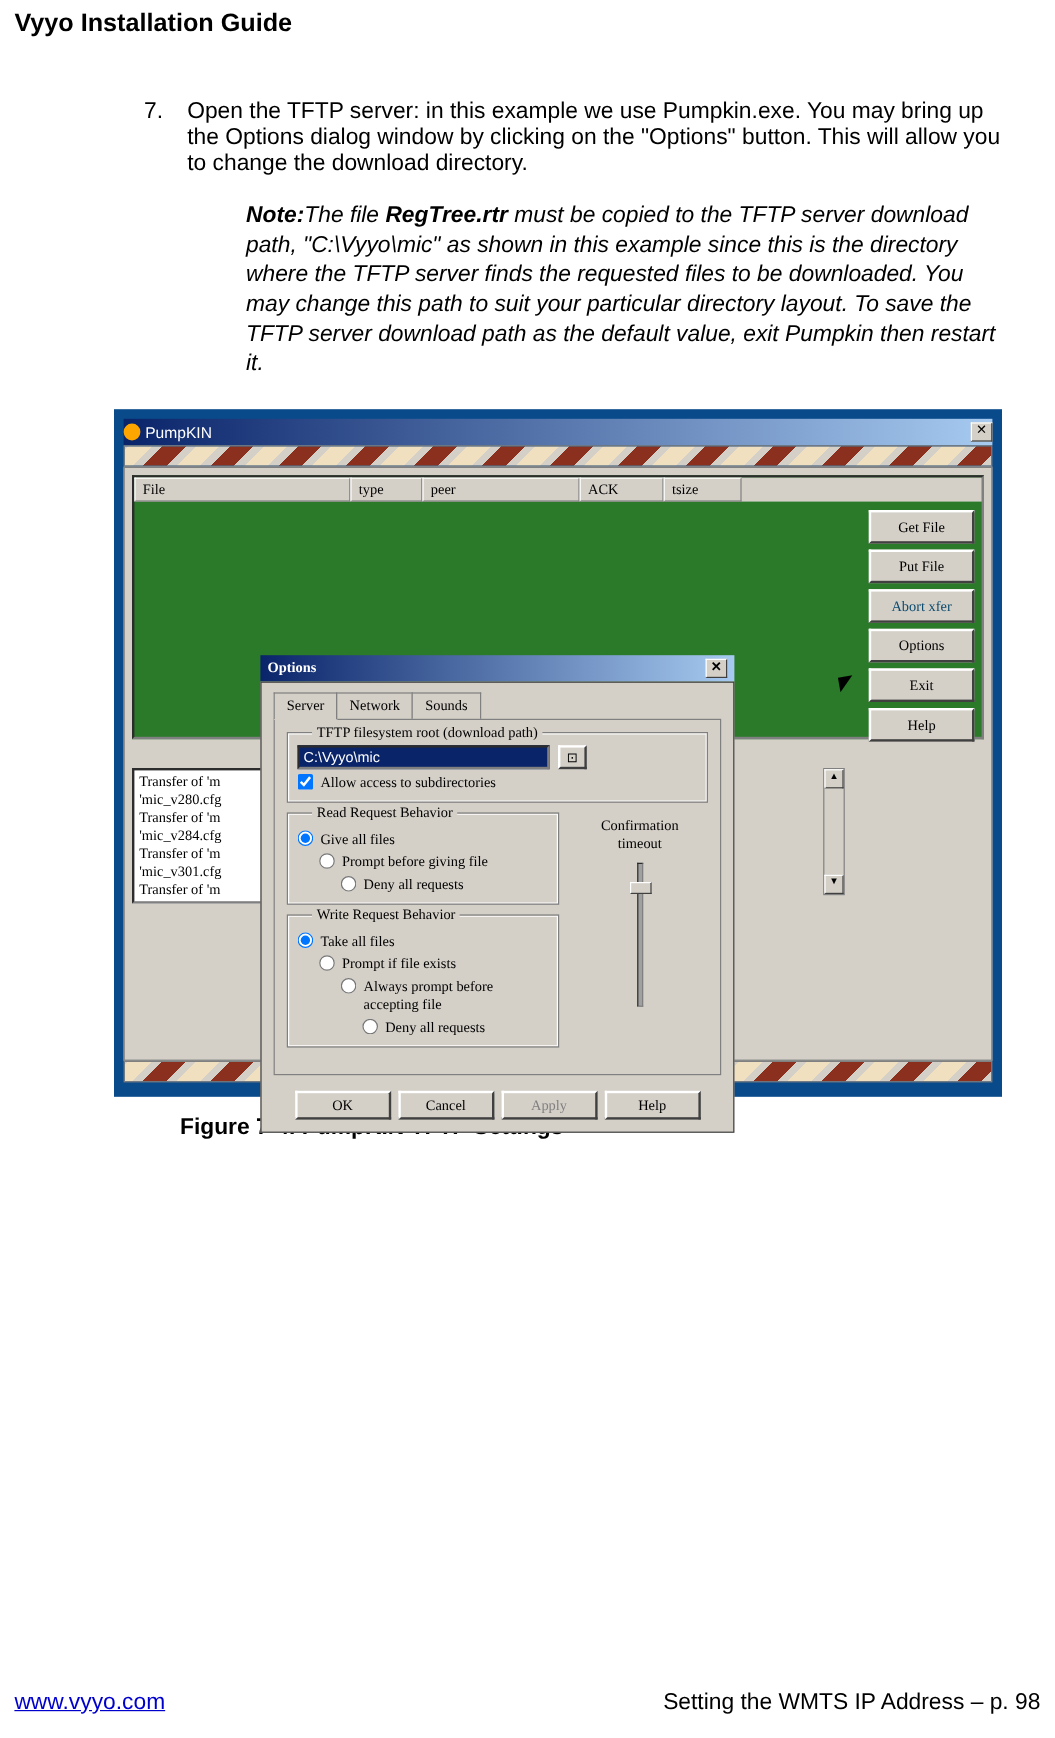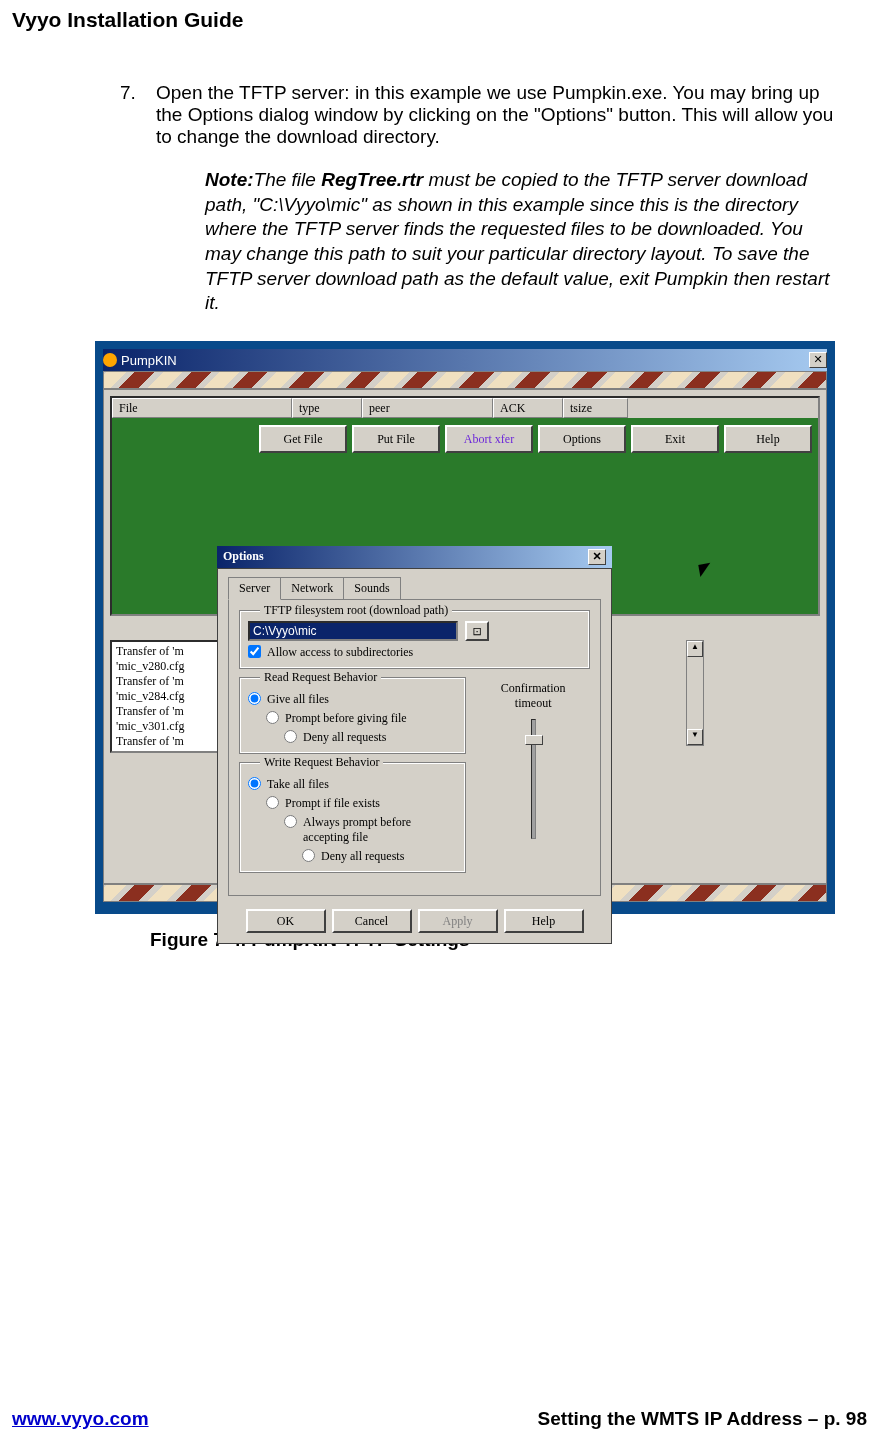--- a/index.html
+++ b/index.html
@@ -95,33 +95,34 @@
     .list-header span {
       border: 1px solid;
       border-color: #fff #808080 #808080 #fff;
       padding: 2px 6px;
     }
     .side-buttons {
       position: absolute;
       right: 14px;
       top: 35px;
       display: flex;
+      flex-direction: column;
       gap: 5px;
     }
     .side-buttons button {
       width: 88px;
       height: 28px;
       background: #d4d0c8;
       border: 2px solid;
       border-color: #fff #404040 #404040 #fff;
       font-family: Tahoma;
       font-size: 12px;
       cursor: pointer;
     }
-    .side-buttons button.disabled { color: #6d28d9; }
+    .side-buttons button.disabled { color: #0c4a6e; }
     .log-area {
       position: absolute;
       left: 6px;
       top: 250px;
       width: 435px;
       background: white;
       border: 2px inset #808080;
       font-family: Tahoma;
       font-size: 12px;
       padding: 2px 4px;
@@ -275,21 +276,21 @@
       margin-left: 150px;
       margin-top: 8px;
     }
     .footer {
       position: absolute;
       bottom: 18px;
       left: 12px;
       right: 12px;
       display: flex;
       justify-content: space-between;
-      font-weight: bold;
+      font-weight: normal;
       font-size: 19px;
     }
     .footer a { color: #0000cc; text-decoration: underline; }
     .cursor-arrow {
       position: absolute;
       right: 115px;
       top: 169px;
       font-size: 16px;
       color: black;
       transform: rotate(-10deg);
@@ -315,21 +316,21 @@
     <div class="pumpkin-titlebar">
       <span class="orange"></span>
       <span>PumpKIN</span>
       <span class="close-btn">✕</span>
     </div>
     <div class="deco-strip"></div>
     <div class="pumpkin-body">
       <div class="green-area">
         <div class="list-header">
           <span style="width:180px">File</span>
-          <span style="width:70px">type</span>
+          <span style="width:60px">type</span>
           <span style="width:131px">peer</span>
           <span style="width:70px">ACK</span>
           <span style="width:65px">tsize</span>
         </div>
       </div>
       <div class="side-buttons">
         <button>Get File</button>
         <button>Put File</button>
         <button class="disabled">Abort xfer</button>
         <button>Options</button>

